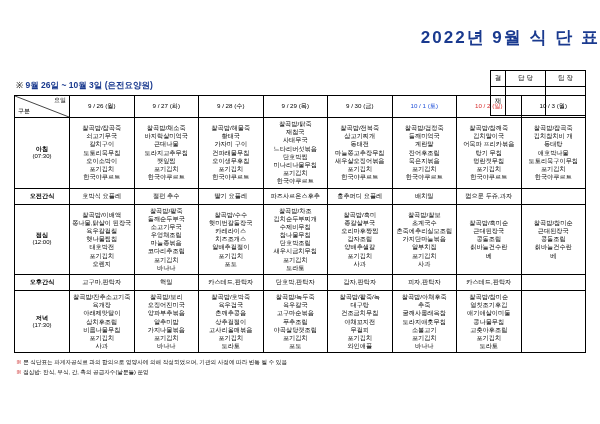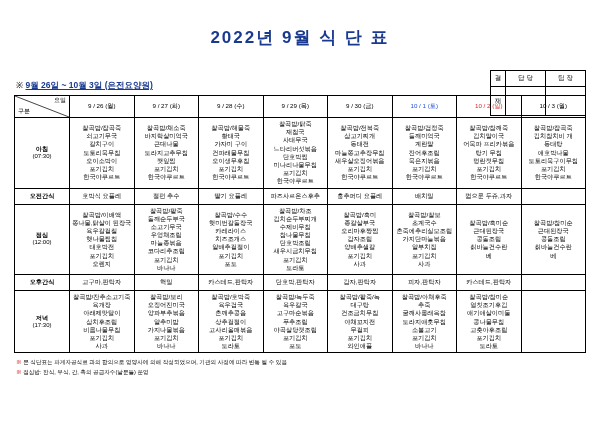--- a/index.html
+++ b/index.html
@@ -15,21 +15,21 @@
     overflow: hidden;
   }
   .page {
     position: relative;
     width: 600px;
     height: 424px;
     box-sizing: border-box;
     padding: 0;
   }
   .title {
-    text-align: center;
+    text-align: right;
     font-size: 17px;
     font-weight: bold;
     letter-spacing: 2px;
     margin-top: 26px;
     color: #1a3a8f;
   }
   .approval {
     position: absolute;
     right: 14px;
     top: 44px;
@@ -57,21 +57,20 @@
     margin: 0 0 3px 16px;
     margin-top: 30px;
     font-size: 8.5px;
     font-weight: bold;
   }
   .period .mark {
     font-weight: normal;
   }
   .period .blue {
     color: #1a3a8f;
-    text-decoration: underline;
   }
   table.menu {
     border-collapse: collapse;
     margin: 0 auto;
     width: 572px;
     table-layout: fixed;
   }
   table.menu td, table.menu th {
     border: 1px solid #000000;
     font-size: 6.2px;

